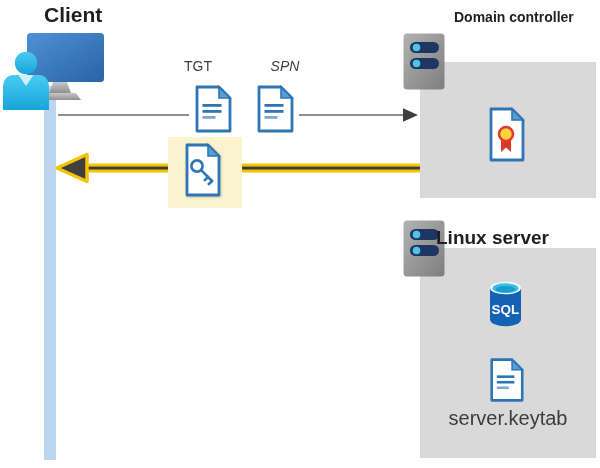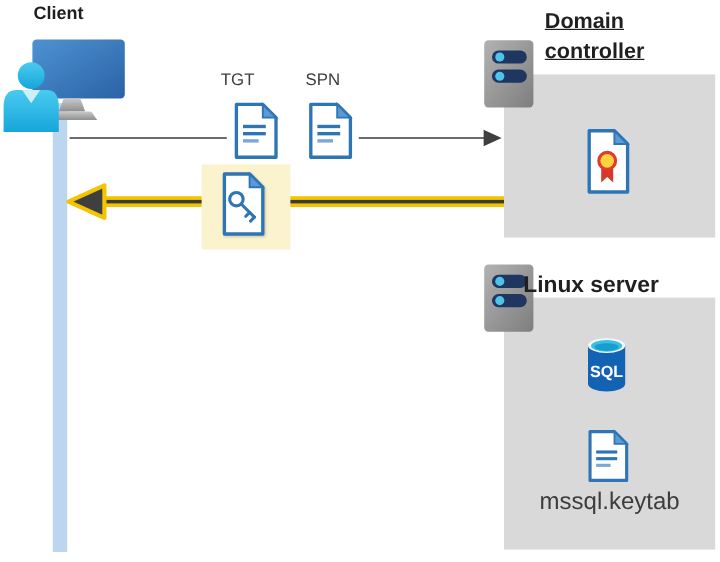--- a/index.html
+++ b/index.html
@@ -2,26 +2,26 @@
 <html><head>
 <meta charset="utf-8">
 <style>
   html,body{margin:0;padding:0;background:#fff;}
   .canvas{
     position:relative;width:600px;height:468px;background:#ffffff;overflow:hidden;
     font-family:"Liberation Sans", sans-serif;
   }
   .abs{position:absolute;}
   .node-label{font-weight:bold;color:#1f1f1f;}
-  .client-label{left:28px;top:3px;font-size:15px;}
-  .dc-label{left:454px;top:5px;width:125px;font-size:18px;line-height:25px;text-decoration:underline;}
+  .client-label{left:44px;top:3px;font-size:21px;}
+  .dc-label{left:454px;top:5px;width:125px;font-size:14px;line-height:25px;}
   .linux-label{left:436px;top:227px;font-size:19px;white-space:nowrap;}
   .ticket-label{font-size:14px;color:#3d3d3d;text-align:center;}
   .tgt-label{left:176px;top:58px;width:44px;}
-  .spn-label{left:243px;top:58px;width:52px;}
+  .spn-label{left:259px;top:58px;width:52px;font-style:italic;}
   .keytab-label{left:420px;top:407px;width:176px;text-align:center;font-size:20px;color:#3c3c3c;}
   .client-bar{left:44px;top:86px;width:12px;height:374px;background:#BCD6F0;z-index:1;}
   .arrow-layer{left:0;top:0;width:600px;height:468px;z-index:2;pointer-events:none;}
   .gray-box{background:#D9D9D9;z-index:3;}
   .dc-box{left:420px;top:62px;width:176px;height:136px;}
   .linux-box{left:420px;top:248px;width:176px;height:210px;}
   .hl-box{left:168px;top:137px;width:74px;height:71px;background:#FBF3CE;z-index:3;}
   .icon{z-index:4;}
   .shadowed{filter:drop-shadow(1px 1.5px 1px rgba(0,0,0,0.18));}
   .txt{z-index:5;}
@@ -156,15 +156,15 @@
     <rect x="9.5" y="19" width="19" height="2.8" fill="#2E75B6"></rect>
     <rect x="9.5" y="25" width="19" height="2.8" fill="#2E75B6"></rect>
     <rect x="9.5" y="31" width="13" height="2.8" fill="#7BA7D7"></rect>
   </svg>
 
   <div class="abs txt node-label client-label">Client</div>
   <div class="abs txt node-label dc-label">Domain controller</div>
   <div class="abs txt node-label linux-label">Linux server</div>
   <div class="abs txt ticket-label tgt-label">TGT</div>
   <div class="abs txt ticket-label spn-label">SPN</div>
-  <div class="abs txt keytab-label">mssql.keytab</div>
+  <div class="abs txt keytab-label">server.keytab</div>
 
 </div>
 
 </body></html>

